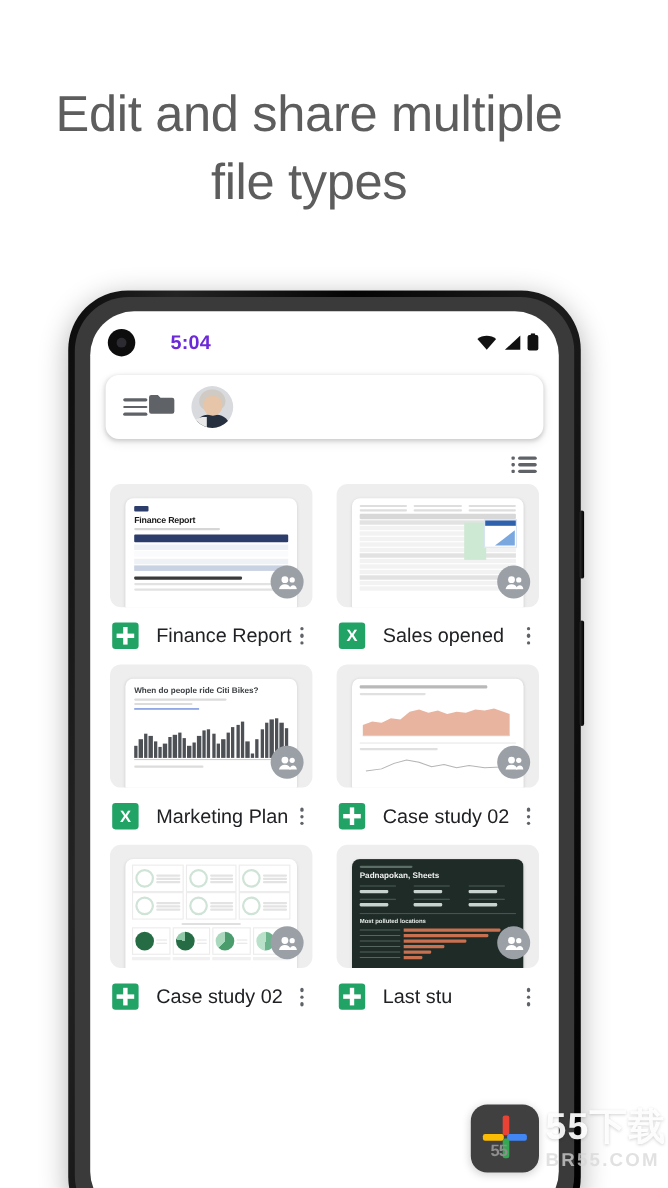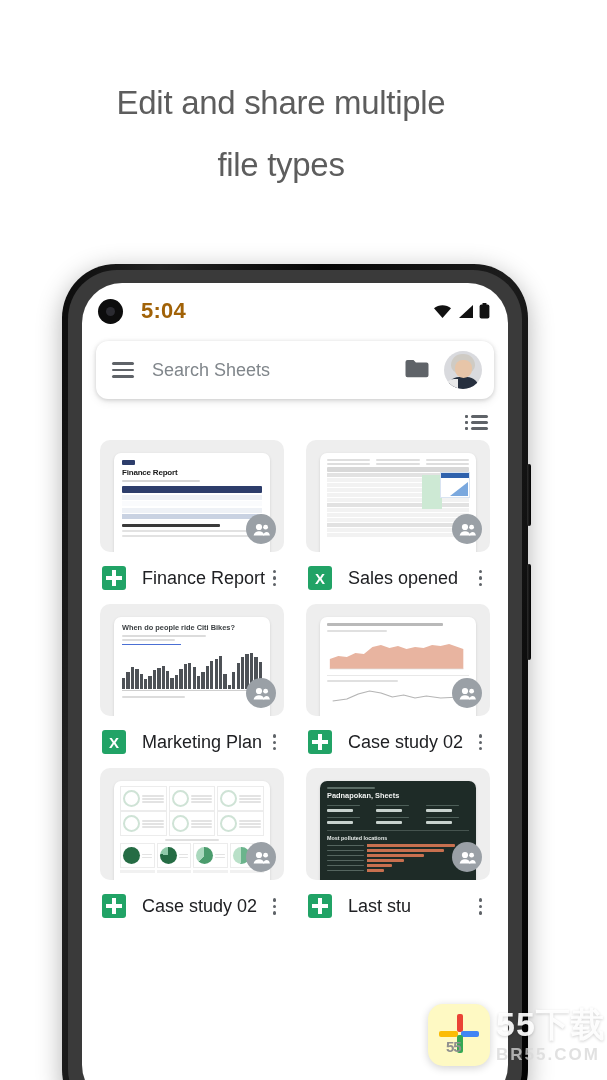--- a/index.html
+++ b/index.html
@@ -20,21 +20,21 @@
     overflow: hidden;
   }
 
   
   .headline {
     position: absolute;
     top: 72px;
     left: 0;
     width: 562px;
     text-align: center;
-    font-size: 33px;
+    font-size: 46px;
     line-height: 62px;
     font-weight: 400;
     color: #5d5d5d;
     letter-spacing: -0.3px;
   }
   .headline-line { display: block; }
 
   
   .phone {
     position: absolute;
@@ -93,24 +93,24 @@
   }
   .punch-hole::after {
     content: "";
     position: absolute;
     left: 8px; top: 8px;
     width: 9px; height: 9px;
     border-radius: 50%;
     background: #2b2b31;
   }
   .status-time {
-    margin-left: 18px;
-    font-size: 22px;
+    margin-left: 32px;
+    font-size: 18px;
     font-weight: 700;
-    color: #a16207;
+    color: #6d28d9;
     letter-spacing: 0.2px;
   }
   .status-icons {
     margin-left: auto;
     display: flex;
     align-items: center;
     gap: 5px;
   }
 
   
@@ -435,21 +435,21 @@
     position: absolute;
     left: 428px;
     top: 1004px;
     z-index: 60;
     display: flex;
     align-items: center;
   }
   .wm-tile {
     width: 62px; height: 62px;
     border-radius: 15px;
-    background: #fef9c3;
+    background: #404040;
     box-shadow: 0 2px 8px rgba(0,0,0,0.18);
     position: relative;
     overflow: hidden;
     flex: 0 0 auto;
   }
   .wm-tile .b-red    { position: absolute; left: 29px; top: 10px;  width: 6px;  height: 18px; background: #ea4335; border-radius: 2px; }
   .wm-tile .b-blue   { position: absolute; left: 33px; top: 27px;  width: 18px; height: 6px;  background: #4285f4; border-radius: 2px; }
   .wm-tile .b-yellow { position: absolute; left: 11px; top: 27px;  width: 19px; height: 6px;  background: #fbbc05; border-radius: 2px; }
   .wm-tile .b-green  { position: absolute; left: 29px; top: 31px;  width: 6px;  height: 18px; background: #34a853; border-radius: 2px; }
   .wm-tile .b-digits { position: absolute; left: 18px; top: 34px; font-size: 15px; font-weight: 700; color: #8f8f8f; letter-spacing: -1px; }
@@ -511,21 +511,20 @@
         </div>
       </div>
 
       <div class="searchbar-wrap">
         <div class="searchbar">
           <div class="hamburger">
             <span></span>
               <span></span>
               <span></span>
           </div>
-          <div class="search-placeholder">Search Sheets</div>
           <div class="folder-icon">
             <svg width="26" height="21" viewBox="0 0 26 21">
               <path d="M1.5 4 a2 2 0 0 1 2-2 h6 l2.4 2.6 h10.6 a2 2 0 0 1 2 2 v10.6 a2 2 0 0 1 -2 2 h-19 a2 2 0 0 1 -2 -2 Z" fill="#5f6368"></path>
             </svg>
           </div>
           <div class="avatar">
             <div class="body"></div>
             <div class="shoulder-l"></div>
             <div class="hair"></div>
             <div class="face"></div>

